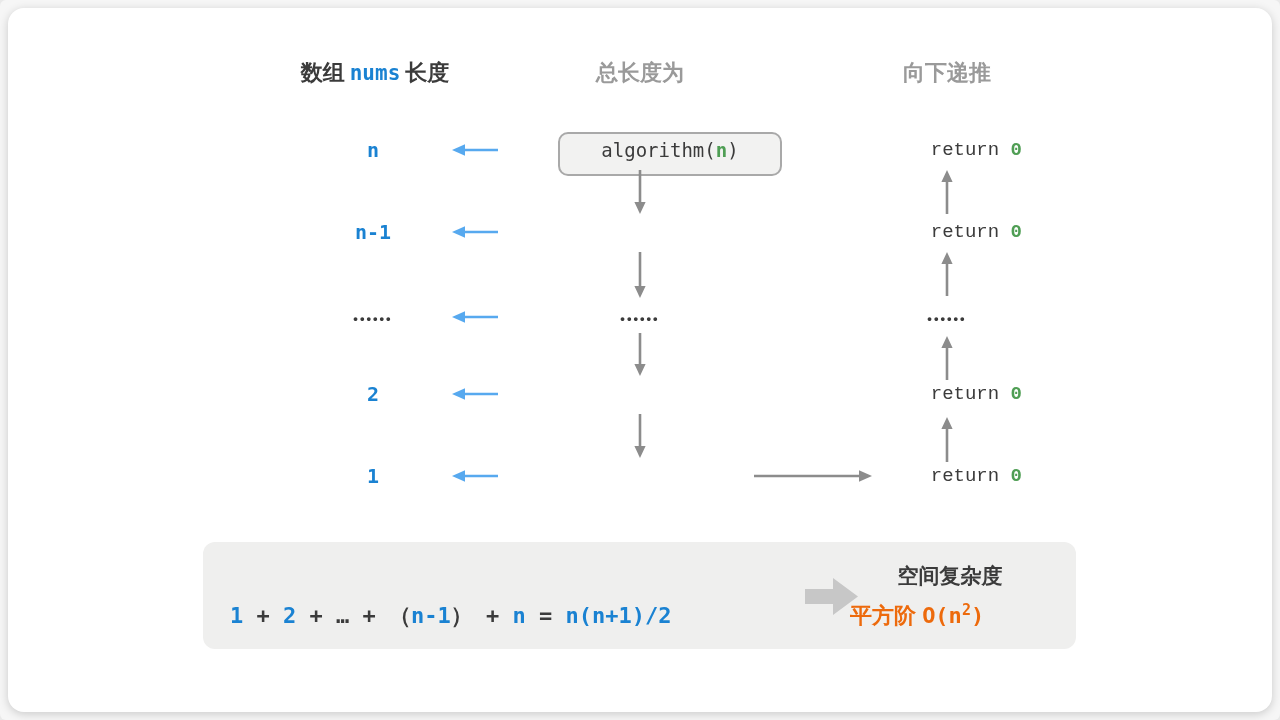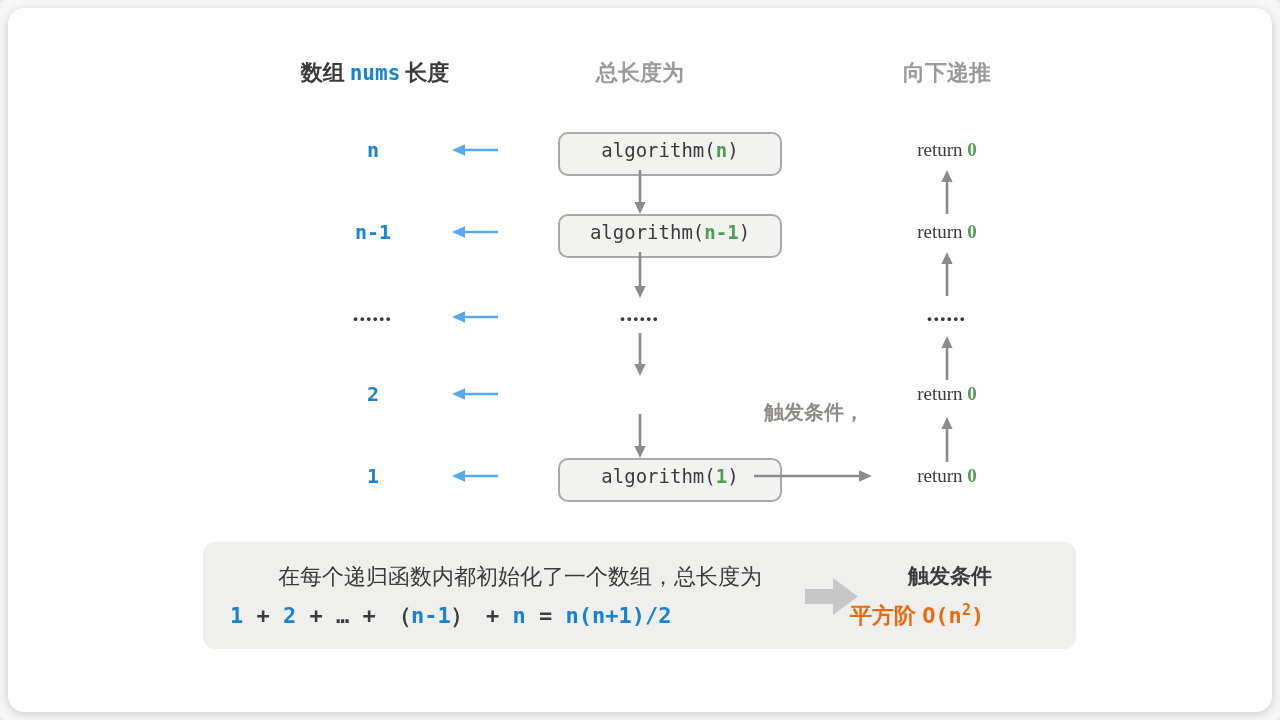--- a/index.html
+++ b/index.html
@@ -22,22 +22,22 @@
   .hdr-left .code{font-family:"DejaVu Sans Mono","Liberation Mono",monospace;color:var(--blue);padding:0 5px;font-size:21px;}
   .hdr-gray{color:var(--gray-text);}
 
   .len-label{position:absolute;left:293px;width:160px;text-align:center;
              font-family:"DejaVu Sans Mono","Liberation Mono",monospace;
              font-weight:bold;font-size:20px;color:var(--blue);line-height:26px;}
   .call-box{position:absolute;left:528px;width:224px;height:44px;background:var(--box-fill);
             border:2px solid var(--box-border);border-radius:10px;text-align:center;
             line-height:32px;font-family:"DejaVu Sans Mono","Liberation Mono",monospace;
             font-size:19px;color:var(--dark);white-space:pre;margin-left:30px;}
-  .ret{position:absolute;left:872px;width:150px;text-align:center;
-       font-family:Liberation Serif, serif;
+  .ret{position:absolute;left:872px;width:150px;text-align:right;
+       font-family:Liberation Mono, monospace;
        font-size:19px;color:var(--dark);line-height:24px;white-space:pre;}
   .dots{position:absolute;width:160px;text-align:center;color:var(--dark);
         font-size:13px;font-weight:bold;letter-spacing:2px;line-height:20px;}
 
   .annotation{position:absolute;left:764px;top:397px;width:150px;
               font-size:20px;font-weight:bold;color:var(--annotation-gray);line-height:31px;}
 
   .panel{position:absolute;left:203px;top:542px;width:873px;height:107px;
          background:var(--panel-fill);border-radius:12px;}
   .panel-line1{position:absolute;left:230px;top:563px;width:580px;text-align:center;
@@ -72,42 +72,38 @@
 
   <div class="hdr hdr-left" style="left:255px;top:59px;width:240px;"><span class="cjk">数组</span><span class="code bold">nums</span><span class="cjk">长度</span></div>
   <div class="hdr hdr-gray" style="left:540px;top:59px;width:200px;">总长度为</div>
   <div class="hdr hdr-gray" style="left:847px;top:59px;width:200px;">向下递推</div>
 
   <div class="len-label" style="top:137px;">n</div>
   <div class="call-box" style="top:132px;"><span>algorithm(</span><span class="green">n</span><span>)</span></div>
   <div class="ret" style="top:138px;"><span>return </span><span class="green">0</span></div>
 
   <div class="len-label" style="top:219px;">n-1</div>
-  <div class="call-box" style="top:214px;"><span>algorithm(</span><span class="green">n-1</span><span>)</span></div>
   <div class="ret" style="top:220px;"><span>return </span><span class="green">0</span></div>
 
   <div class="dots" style="left:293px;top:309px;">••••••</div>
   <div class="dots" style="left:560px;top:309px;">••••••</div>
   <div class="dots" style="left:867px;top:309px;">••••••</div>
 
   <div class="len-label" style="top:381px;">2</div>
   <div class="ret" style="top:382px;"><span>return </span><span class="green">0</span></div>
 
   <div class="len-label" style="top:463px;">1</div>
-  <div class="call-box" style="top:458px;"><span>algorithm(</span><span class="green">1</span><span>)</span></div>
   <div class="ret" style="top:464px;"><span>return </span><span class="green">0</span></div>
 
   <div class="annotation">
-    <div>触发条件，</div>
   </div>
 
   <div class="panel"></div>
-  <div class="panel-line1">在每个递归函数内都初始化了一个数组，总长度为</div>
   <div class="panel-formula"><span class="f-blue">1</span><span class="f-dark"> + </span><span class="f-blue">2</span><span class="f-dark"> + </span><span class="f-dark">…</span><span class="f-dark"> + </span><span class="f-dark">（</span><span class="f-blue">n-1</span><span class="f-dark">）</span><span class="f-dark"> + </span><span class="f-blue">n</span><span class="f-dark"> = </span><span class="f-blue">n(n+1)/2</span></div>
-  <div class="result-title">触发条件</div>
+  <div class="result-title">空间复杂度</div>
   <div class="result-value"><span class="cjk">平方阶 </span><span class="code">O(n</span><sup class="code">2</sup><span class="code">)</span></div>
 
 
   <svg class="overlay" width="1280" height="720" viewBox="0 0 1280 720">
 
     <g>
       <line class="s-blue" x1="498" y1="150" x2="464" y2="150"></line>
         <polygon class="p-blue" points="452,150 465,144.2 465,155.8"></polygon>
       <line class="s-blue" x1="498" y1="232" x2="464" y2="232"></line>
         <polygon class="p-blue" points="452,232 465,226.2 465,237.8"></polygon>

